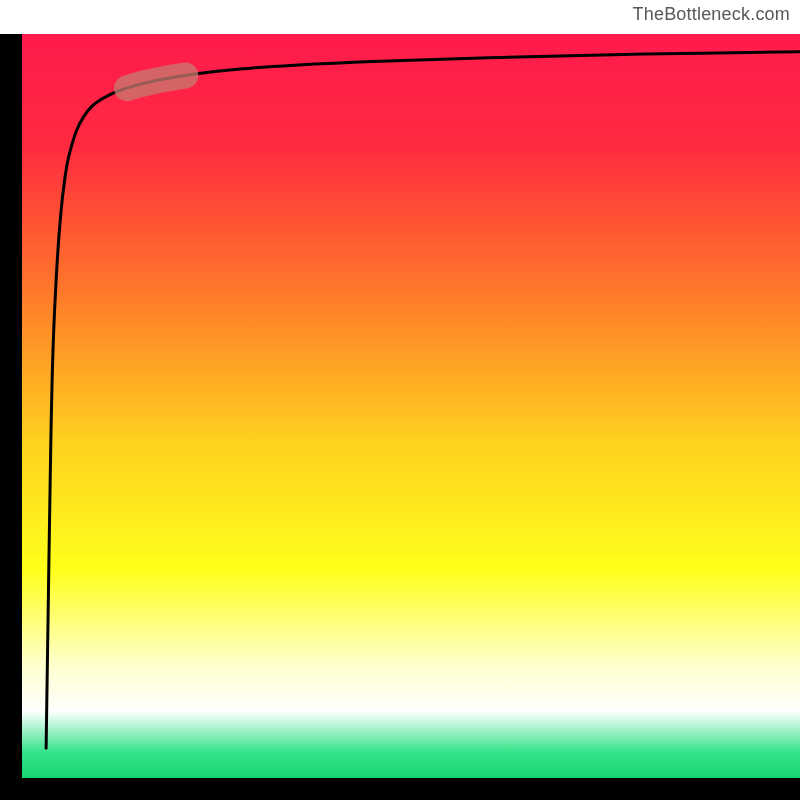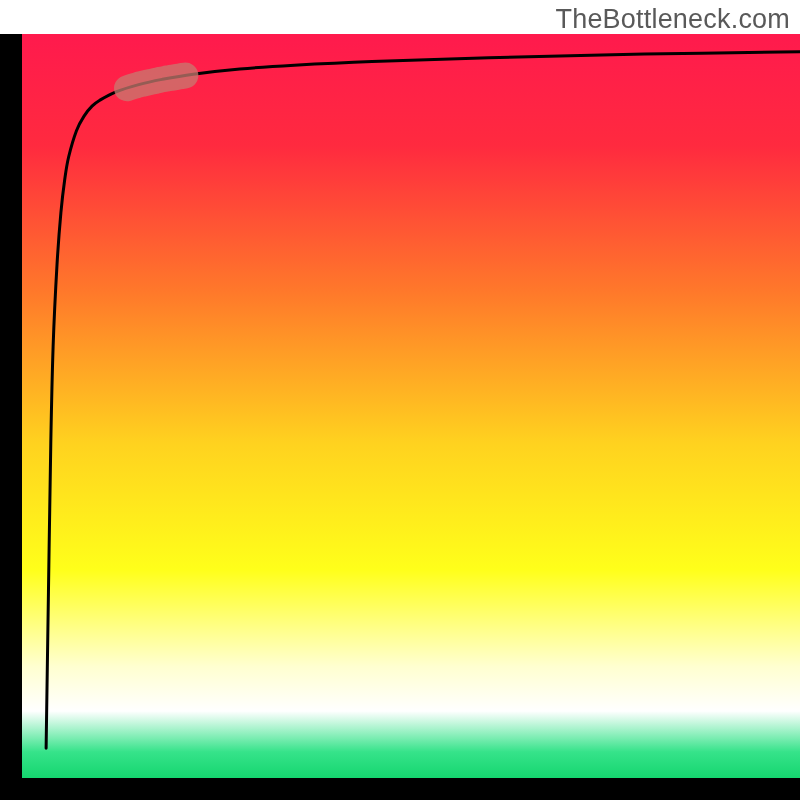--- a/index.html
+++ b/index.html
@@ -7,21 +7,21 @@
   .stage {
     position: relative;
     width: 800px;
     height: 800px;
   }
   .watermark {
     position: absolute;
     top: 4px;
     right: 10px;
     font-family: Arial, Helvetica, sans-serif;
-    font-size: 27px;
+    font-size: 18px;
     color: #595959;
     letter-spacing: 0.2px;
     font-weight: 400;
   }
   .plot {
     position: absolute;
     left: 0;
     top: 0;
     width: 800px;
     height: 800px;

